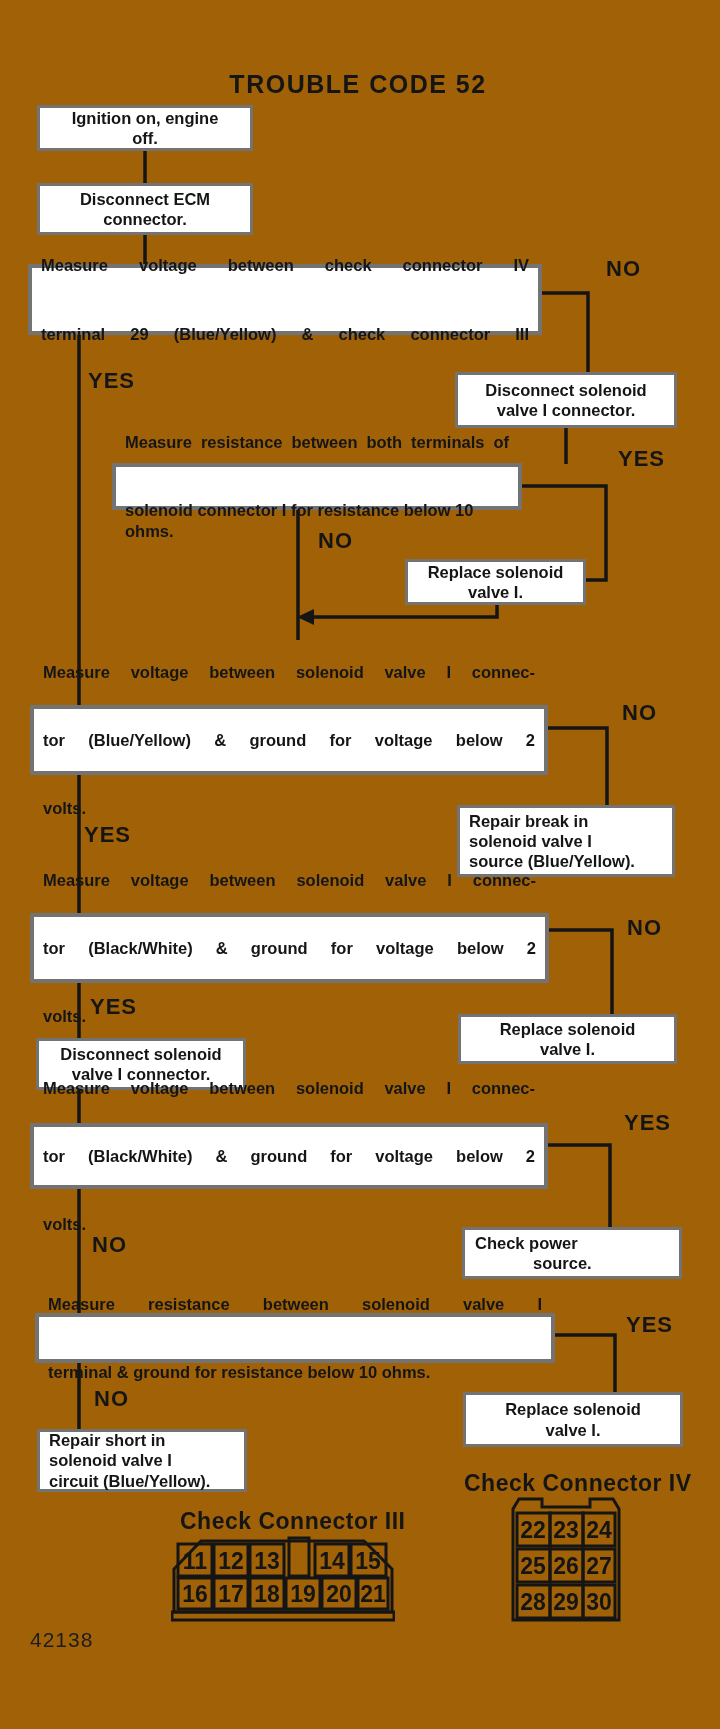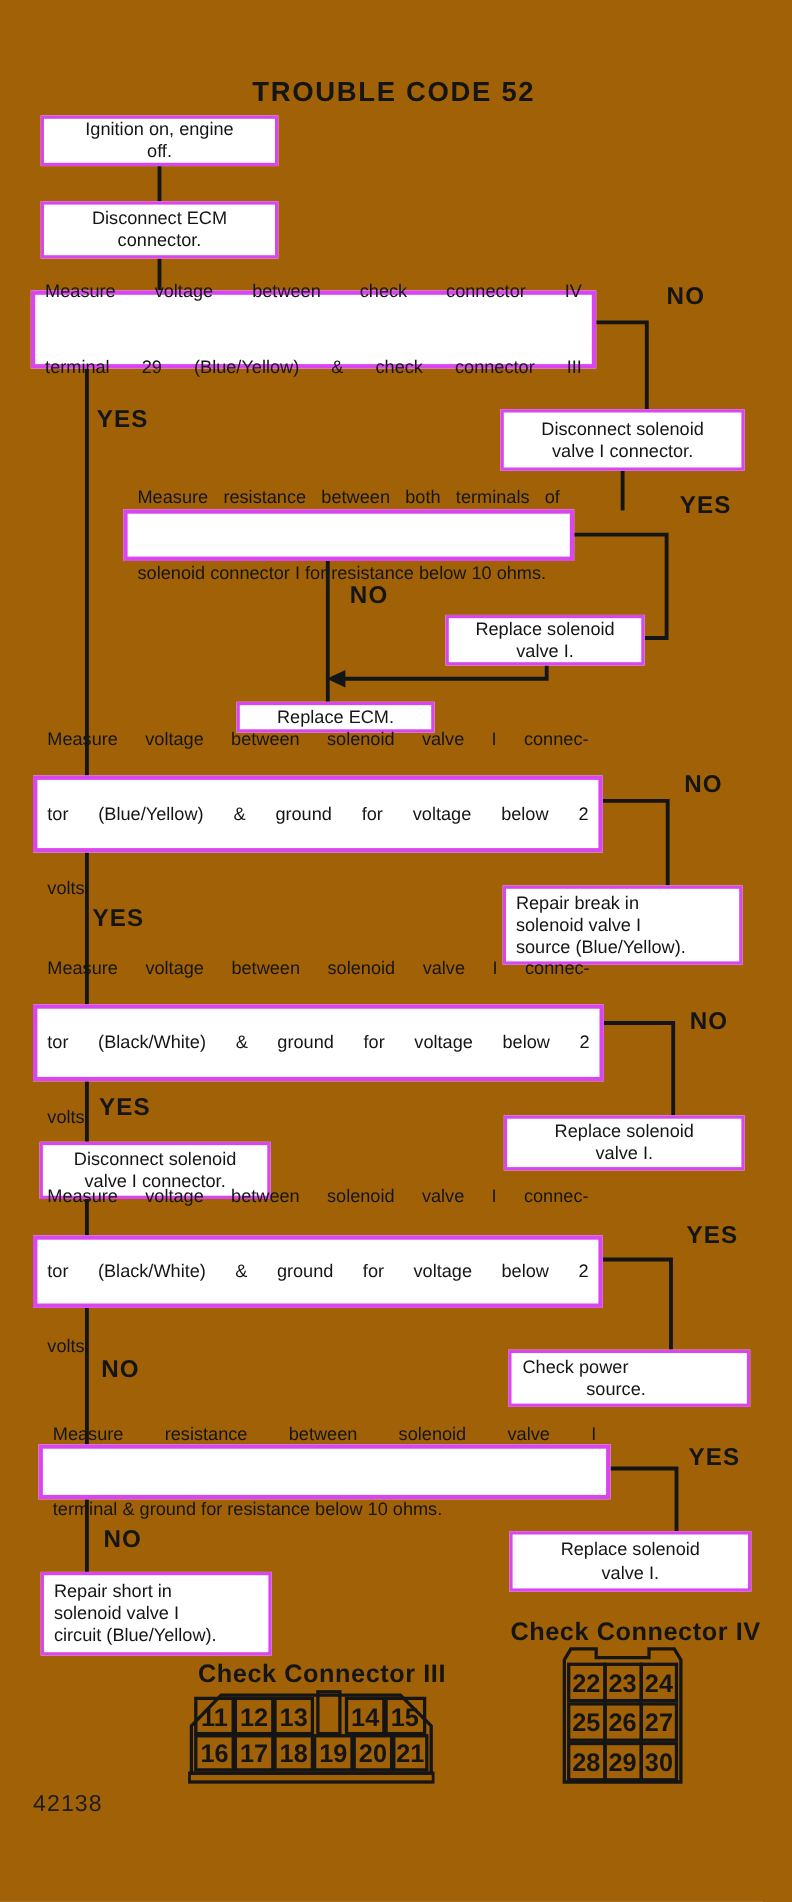--- a/index.html
+++ b/index.html
@@ -1,21 +1,21 @@
 <!DOCTYPE html>
 <html><head>
 <meta charset="utf-8">
 <style>
   html,body{margin:0;padding:0;background:#fff;}
   #page{position:relative;width:720px;height:1729px;background:#a16207;
         font-family:"Liberation Sans",sans-serif;color:#151515;overflow:hidden;}
   #lines{position:absolute;left:0;top:0;z-index:1;}
-  .box{position:absolute;z-index:2;background:#fff;border:3px solid #d946ef;
+  .box{position:absolute;z-index:2;background:#fff;border:3px solid #737373;
        box-sizing:border-box;display:flex;flex-direction:column;justify-content:center;
-       font-weight:400;font-size:16.5px;line-height:1.22;}
+       font-weight:700;font-size:16.5px;line-height:1.22;}
   .wide{border-width:4px;padding:3px 9px;justify-content:center;gap:48px;}
   .jl{text-align:justify;text-align-last:justify;}
   .ln{text-align:left;}
   .ctr{text-align:center;}
   .lft{text-align:left;padding-left:9px;padding-right:4px;}
   .pre{white-space:pre-line;}
   .blabel{position:absolute;z-index:3;font-weight:700;font-size:22px;letter-spacing:1px;}
   #title{position:absolute;left:227px;top:70px;width:262px;text-align:center;
          font-size:25px;font-weight:700;letter-spacing:1.5px;z-index:3;}
   .conn-label{position:absolute;z-index:3;font-weight:700;font-size:23px;letter-spacing:0.5px;}
@@ -76,23 +76,20 @@
   </div>
 
   <div class="blabel" style="left:618px;top:446px">YES</div>
   <div class="blabel" style="left:318px;top:528px">NO</div>
 
   <div class="box ctr" style="left:405px;top:559px;width:181px;height:46px">
     <div class="pre">Replace solenoid
 valve I.</div>
   </div>
 
-  <div class="box ctr" style="left:215px;top:638px;width:180px;height:28px">
-    <div class="pre">Replace ECM.</div>
-  </div>
 
   <div class="box wide" style="left:30px;top:705px;width:518px;height:70px">
     <div class="jl">Measure voltage between solenoid valve I connec-</div>
     <div class="jl">tor (Blue/Yellow) &amp; ground for voltage below 2</div>
     <div class="ln">volts.</div>
   </div>
 
   <div class="blabel" style="left:622px;top:700px">NO</div>
   <div class="blabel" style="left:84px;top:822px">YES</div>
 
@@ -141,21 +138,21 @@
   </div>
 
   <div class="blabel" style="left:626px;top:1312px">YES</div>
   <div class="blabel" style="left:94px;top:1386px">NO</div>
 
   <div class="box ctr" style="left:463px;top:1392px;width:220px;height:55px">
     <div class="pre">Replace solenoid
 valve I.</div>
   </div>
 
-  <div class="box lft" style="left:37px;top:1429px;width:210px;height:76px">
+  <div class="box lft" style="left:37px;top:1429px;width:210px;height:63px">
     <div class="pre">Repair short in
 solenoid valve I
 circuit (Blue/Yellow).</div>
   </div>
 
   <div class="conn-label" style="left:180px;top:1508px">Check Connector III</div>
 
   <svg class="connsvg" style="left:171px;top:1536px" width="224" height="90" viewBox="0 0 224 90" fill="none" stroke="#151515" stroke-width="3">
     <path d="M3,76 L3,33 L30,5 L193,5 L221,33 L221,76 Z"></path>
     <rect x="1" y="76" width="222" height="8"></rect>

